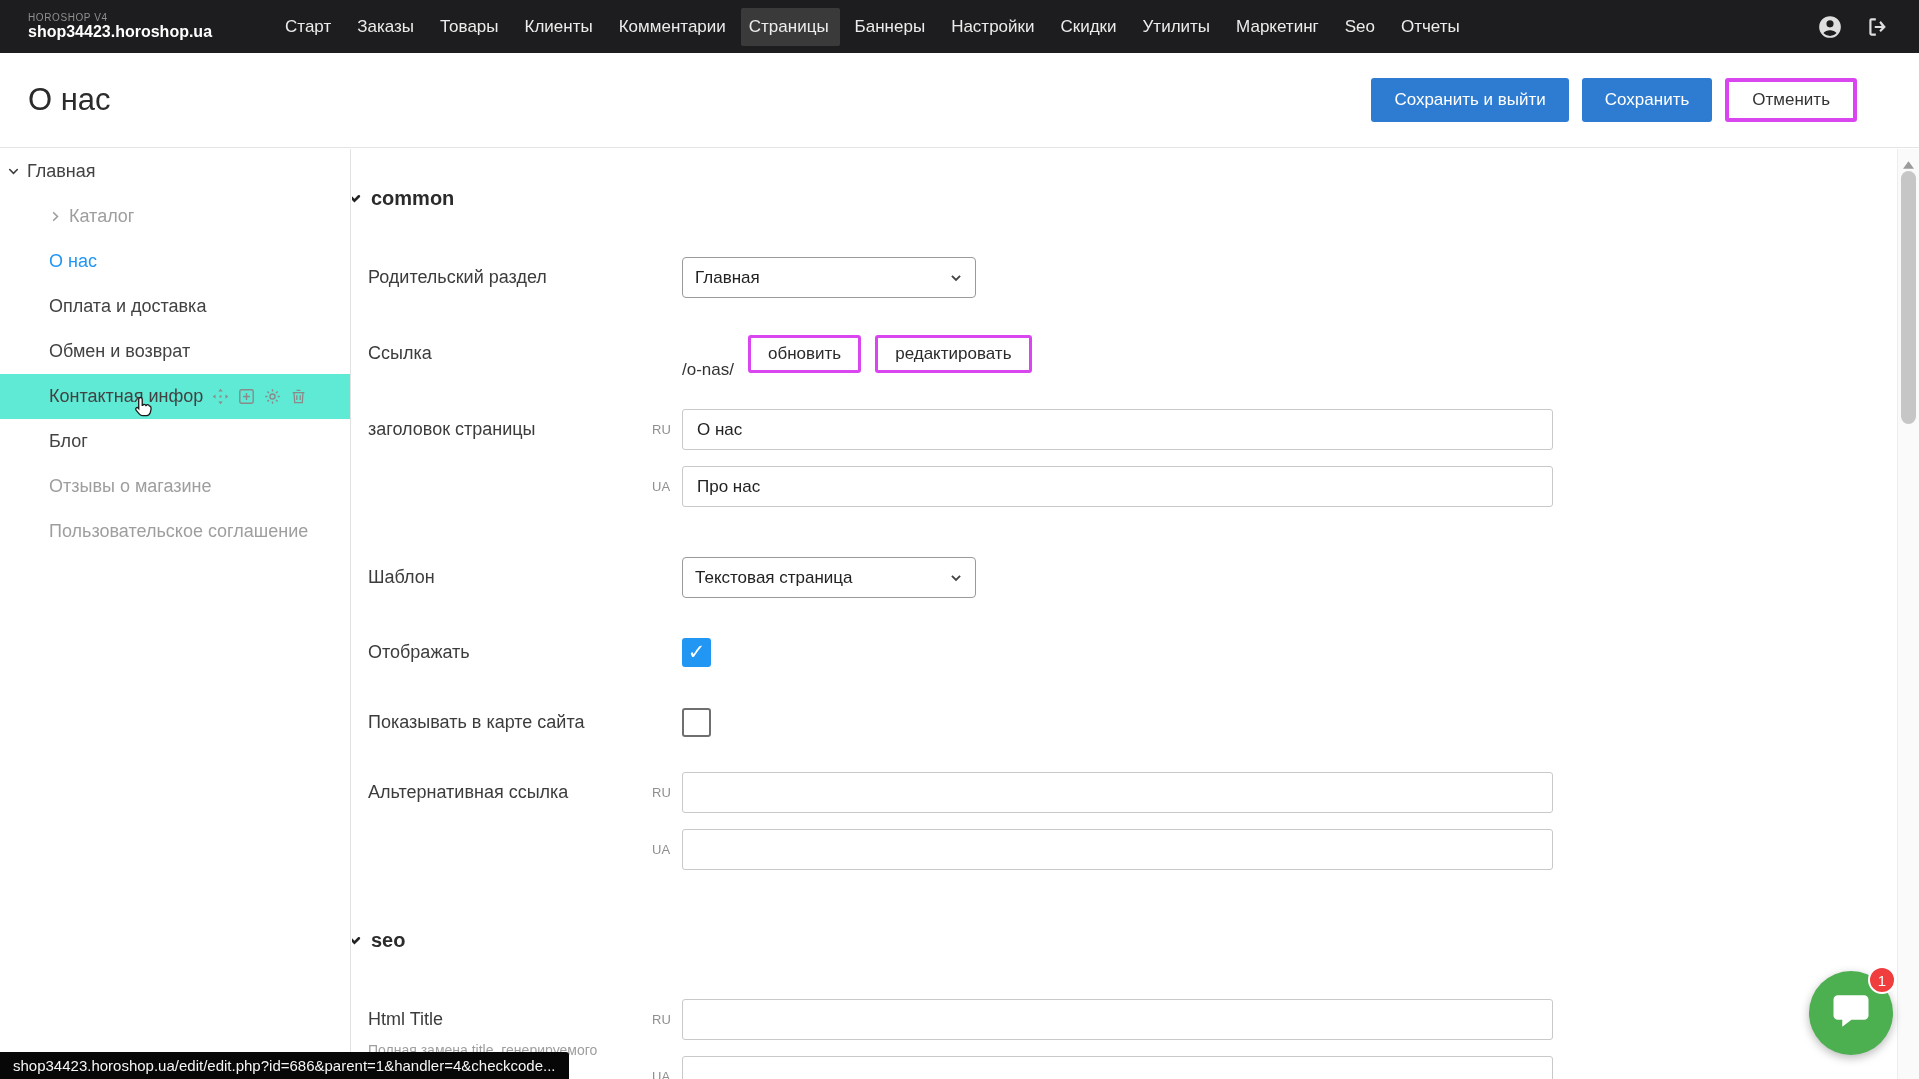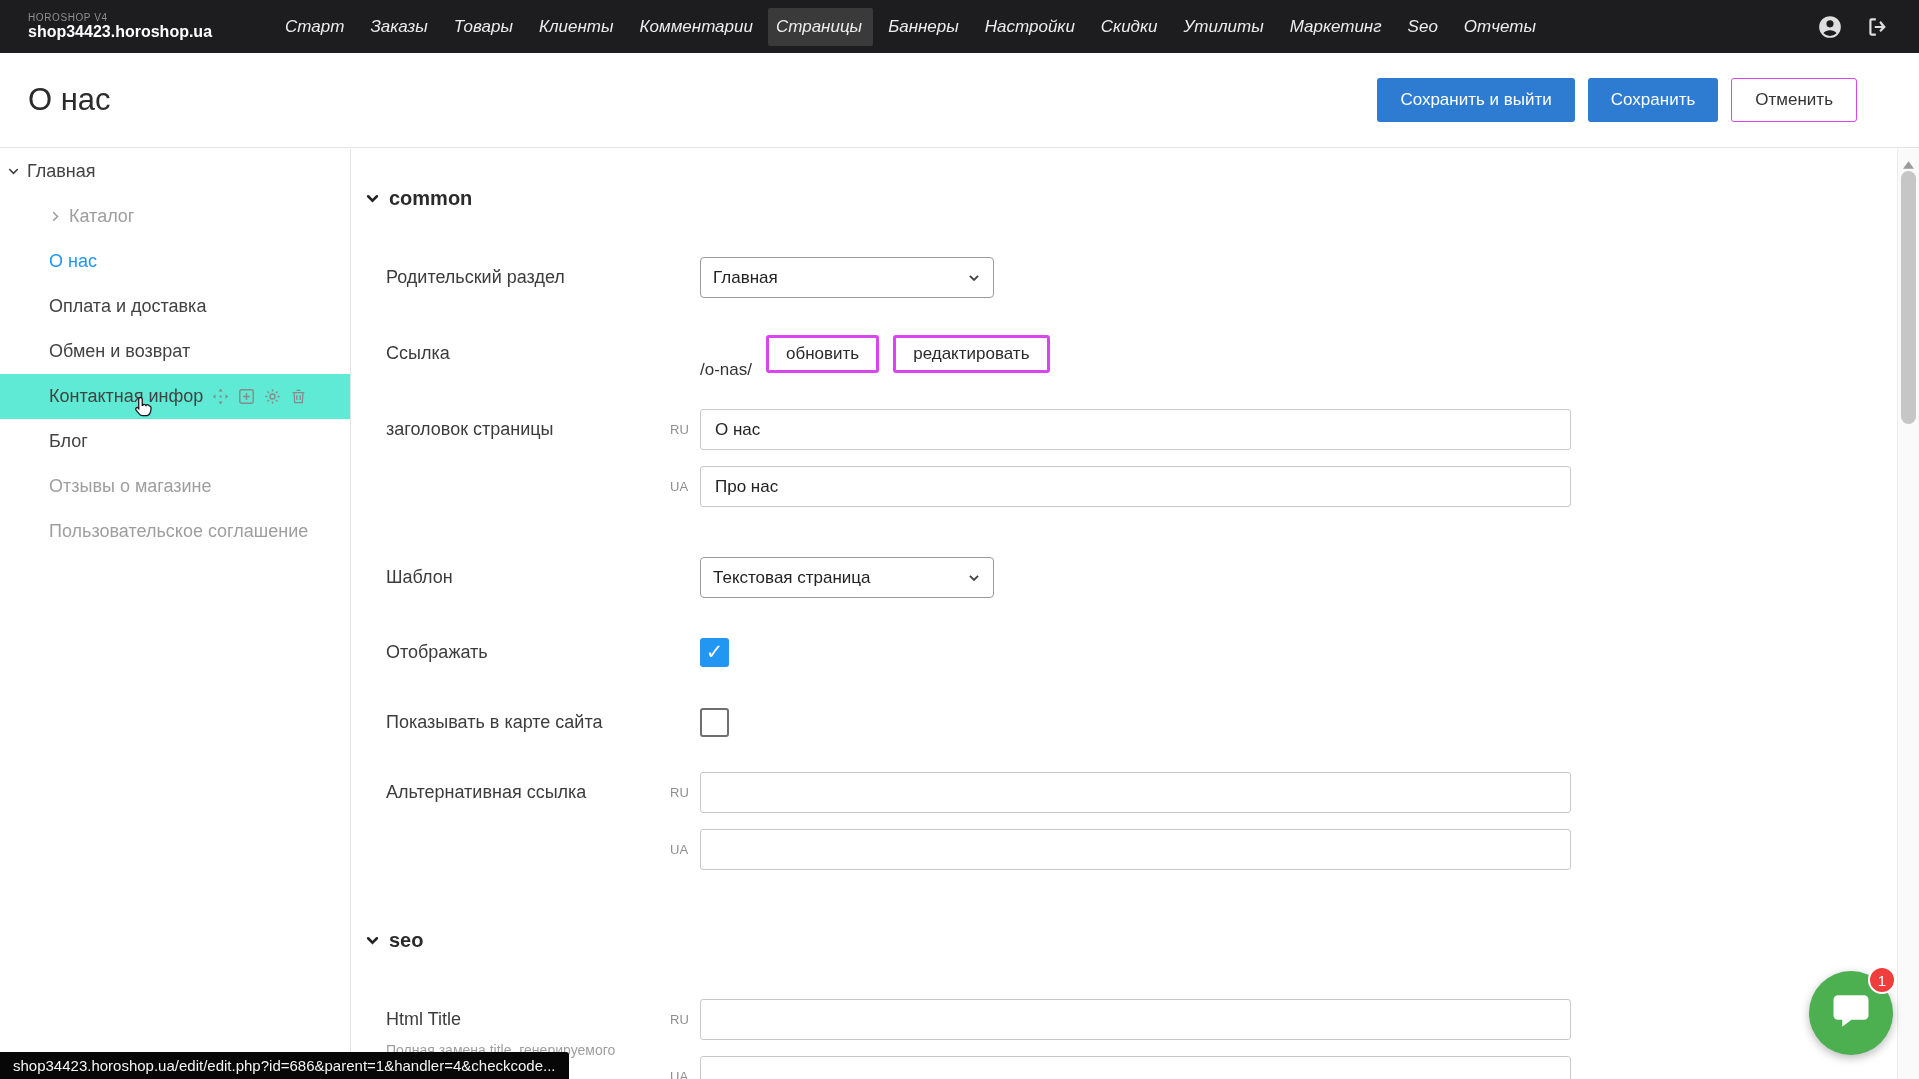--- a/index.html
+++ b/index.html
@@ -14,40 +14,40 @@
 
   
   .navbar {
     position: absolute; top: 0; left: 0; right: 0; height: 53px;
     background: #1d1d1f; display: flex; align-items: center;
     padding: 0 28px; z-index: 10;
   }
   .brand { line-height: 1.15; margin-right: 62px; cursor: pointer; }
   .brand-small { color: #8f8f8f; font-size: 10px; letter-spacing: .6px; }
   .brand-main { color: #fff; font-size: 16px; font-weight: bold; }
-  .nav-menu { display: flex; gap: 4px; font-style: italic; }
+  .nav-menu { display: flex; gap: 4px; }
   .nav-item { color: #ececec; font-size: 17px; padding: 9px 11px; cursor: pointer; white-space: nowrap; }
   .nav-item.active { background: #3a3a3a; border-radius: 2px; padding-left: 8px; }
   .nav-right { margin-left: auto; display: flex; align-items: center; gap: 22px; }
   .nav-icon { cursor: pointer; display: flex; }
 
   
   .page-header {
     position: absolute; top: 53px; left: 0; right: 0; height: 95px;
     background: #fff; border-bottom: 1px solid #e4e4e4;
     display: flex; align-items: center; padding: 0 28px; z-index: 5;
   }
   .page-title { font-size: 31px; font-weight: 400; color: #2b2b2b; }
   .header-actions { margin-left: auto; display: flex; gap: 13px; margin-right: 34px; }
   .btn {
     height: 44px; padding: 0 23px; font-size: 17px; border-radius: 3px;
     border: none; cursor: pointer; font-family: inherit;
   }
   .btn-primary { background: #2d7cd1; color: #fff; text-align: center; }
-  .btn-secondary { background: #fff; color: #333; border: 1px solid #d946ef; }
+  .btn-secondary { background: #fff; color: #333; border: 4px solid #d946ef; }
 
   
   .sidebar {
     position: absolute; top: 149px; left: 0; width: 351px; bottom: 0;
     border-right: 1px solid #e2e2e2; background: #fff; font-size: 18px;
   }
   .tree-item {
     height: 45px; display: flex; align-items: center; cursor: pointer;
     color: #424242; padding-left: 49px; position: relative;
   }
@@ -57,21 +57,21 @@
   .tree-item.muted { color: #9e9e9e; }
   .tree-item.hovered { background: #5eead4; }
   .chev { display: flex; }
   .row-icons { display: flex; align-items: center; gap: 9px; margin-left: 9px; }
   .row-icons span { display: flex; cursor: pointer; }
   .hand-cursor { position: absolute; left: 128px; top: 245px; z-index: 20; pointer-events: none; }
 
   
   .main {
     position: absolute; top: 149px; left: 352px; right: 22px; bottom: 0;
-    overflow: hidden; padding: 36px 0 0 34px; background: #fff;
+    overflow: hidden; padding: 36px 0 0 16px; background: #fff;
   }
   .section-head {
     display: flex; align-items: center; gap: 9px; margin-left: -21px;
     font-size: 20px; font-weight: bold; color: #2b2b2b; cursor: pointer;
     height: 26px;
   }
   .section-head.common { margin-bottom: 46px; }
   .section-head.seo { margin-top: 57px; margin-bottom: 46px; }
   .f-row { display: flex; align-items: flex-start; }
   .f-label { width: 314px; flex: none; font-size: 18px; color: #3c3c3c; line-height: 41px; }

